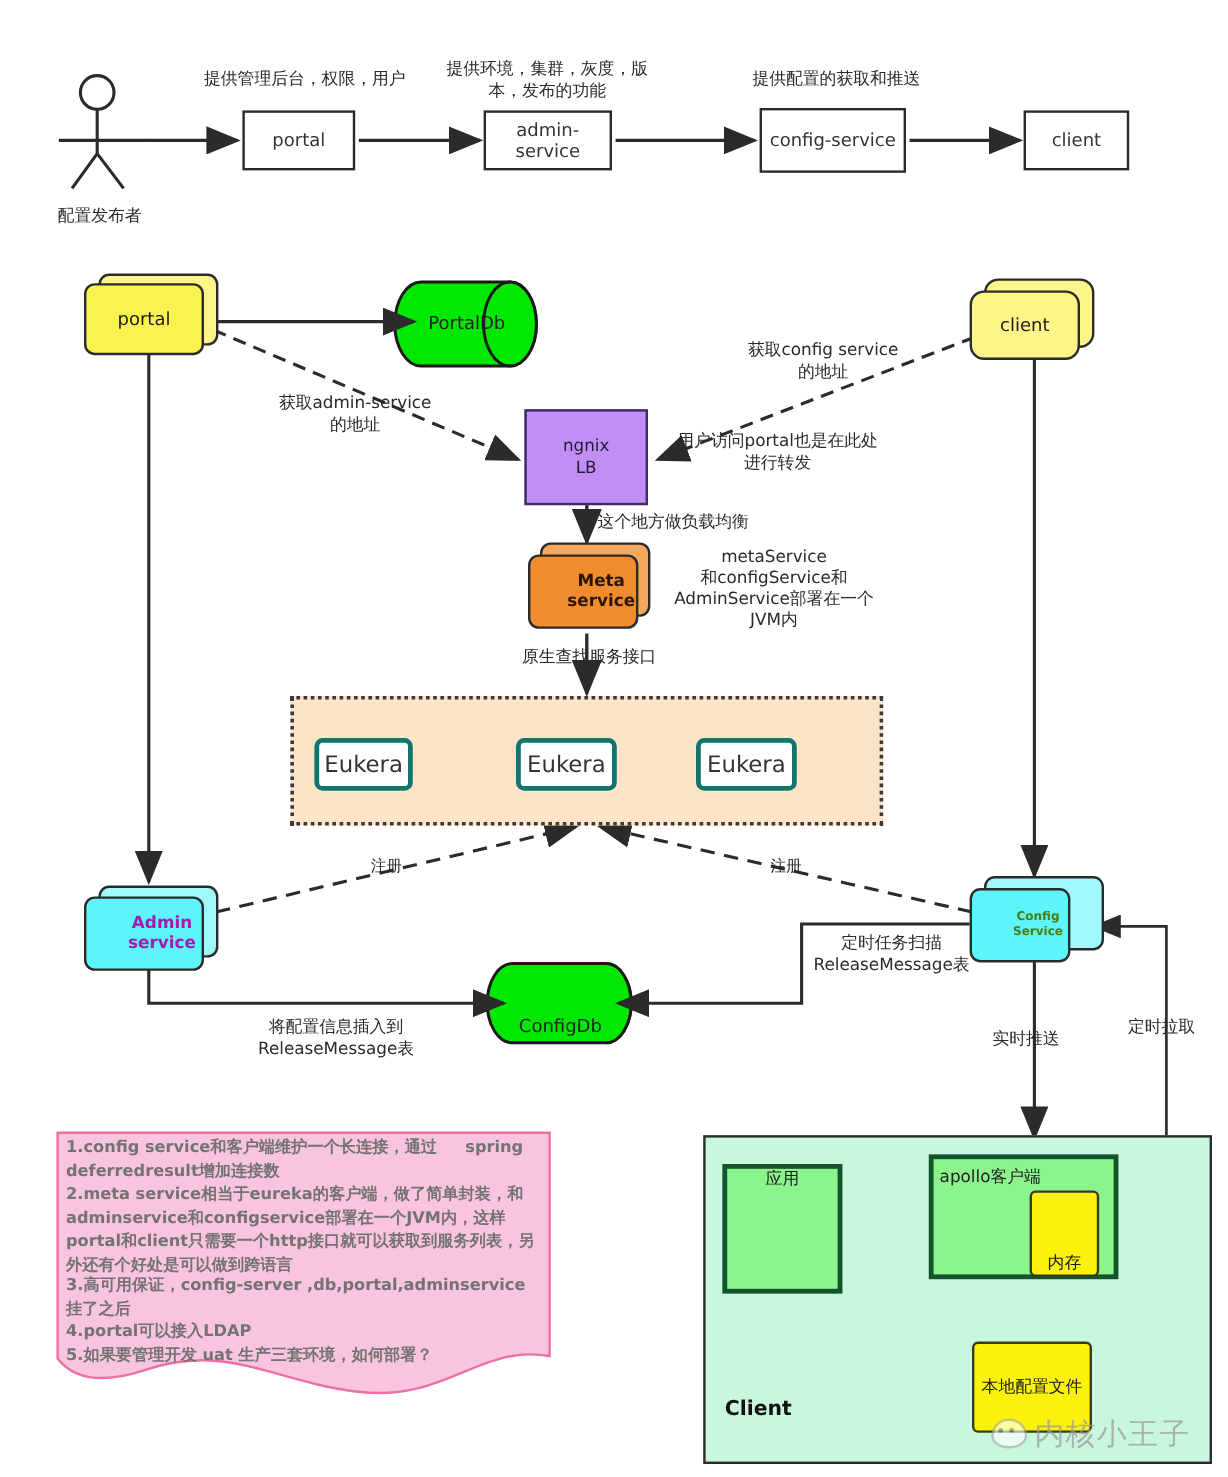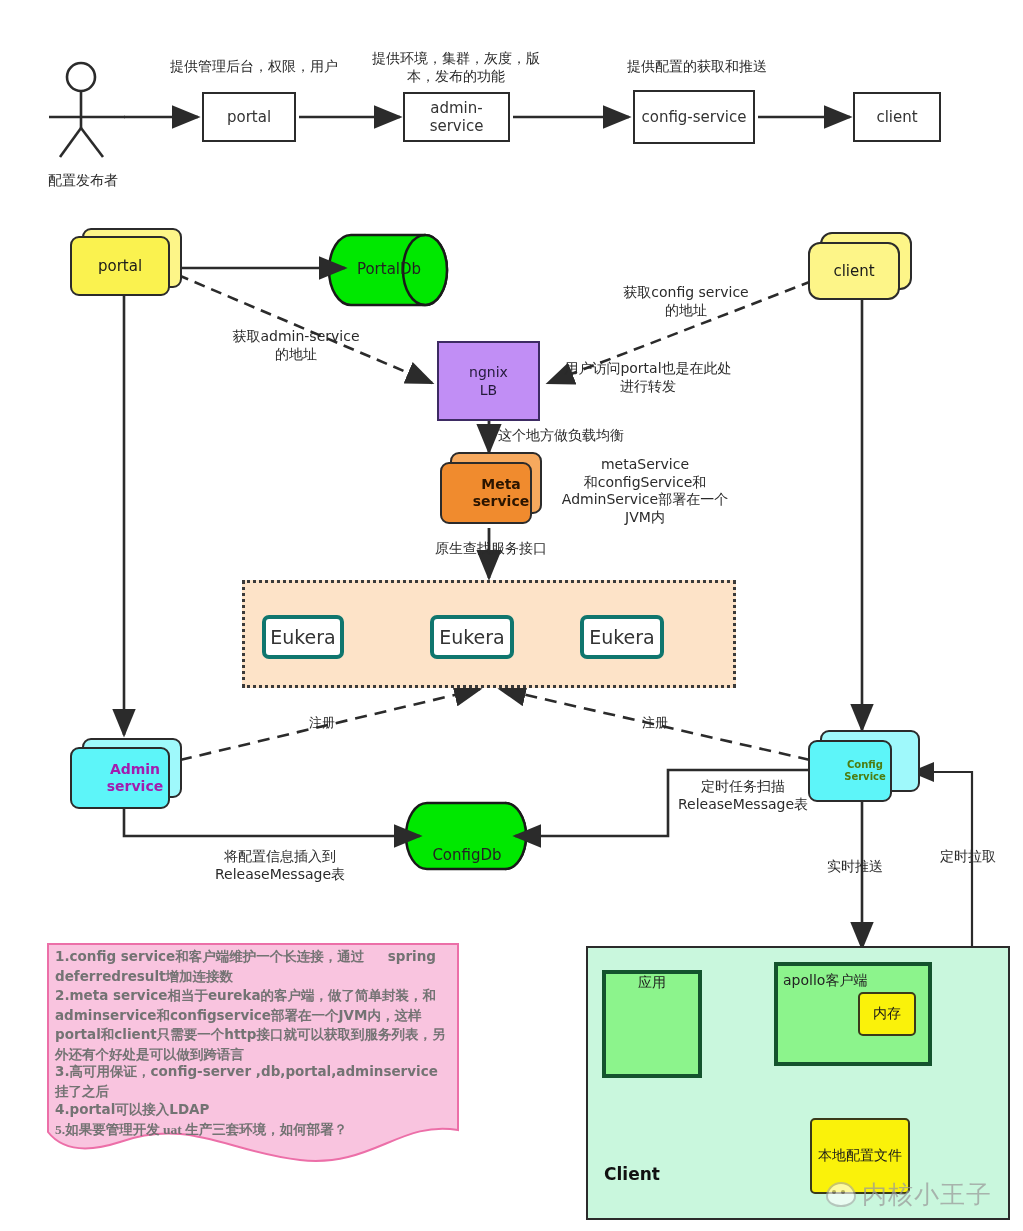--- a/index.html
+++ b/index.html
@@ -260,38 +260,38 @@
   <div class="lbl txt-md" style="left:920px;top:848px;width:96px;">定时拉取</div>
 
   <div class="clientpanel" style="left:586px;top:946px;width:424px;height:274px;">
     <div class="greenbox" style="left:14px;top:22px;width:100px;height:108px;display:flex;align-items:flex-start;
                 justify-content:center;font-size:14px;">
       <span>应用</span>
     </div>
 
     <div class="greenbox" style="left:186px;top:14px;width:158px;height:104px;">
       <span class="apollolbl" style="left:5px;top:6px;">apollo客户端</span>
-      <div class="yellowbox" style="left:80px;top:26px;width:58px;height:44px;">
+      <div class="yellowbox" style="left:80px;top:26px;width:58px;height:72px;align-items:flex-end;">
         <span>内存</span>
       </div>
     </div>
 
     <div class="yellowbox" style="left:222px;top:170px;width:100px;height:76px;">
       <span>本地配置文件</span>
     </div>
 
     <div class="clientcap" style="left:16px;top:216px;">Client</div>
   </div>
 
   <div class="note" style="left:48px;top:944px;width:412px;height:216px;">
     <div class="notetext" style="left:7px;top:3px;width:396px;">1.config service和客户端维护一个长连接，通过     spring deferredresult增加连接数</div>
     <div class="notetext" style="left:7px;top:42px;width:396px;">2.meta service相当于eureka的客户端，做了简单封装，和adminservice和configservice部署在一个JVM内，这样portal和client只需要一个http接口就可以获取到服务列表，另外还有个好处是可以做到跨语言</div>
     <div class="notetext" style="left:7px;top:118px;width:396px;">3.高可用保证，config-server ,db,portal,adminservice挂了之后</div>
     <div class="notetext" style="left:7px;top:156px;width:396px;">4.portal可以接入LDAP</div>
-    <div class="notetext" style="left:7px;top:176px;width:396px;font-family:Liberation Serif, serif;">5.如果要管理开发 uat 生产三套环境，如何部署？</div>
+    <div class="notetext" style="left:7px;top:176px;width:396px;">5.如果要管理开发 uat 生产三套环境，如何部署？</div>
   </div>
 
   <div class="wm" style="left:826px;top:1178px;">
     <span class="wmchat"></span>
     <span>内核小王子</span>
   </div>
 
 </div>
 
 </body></html>

